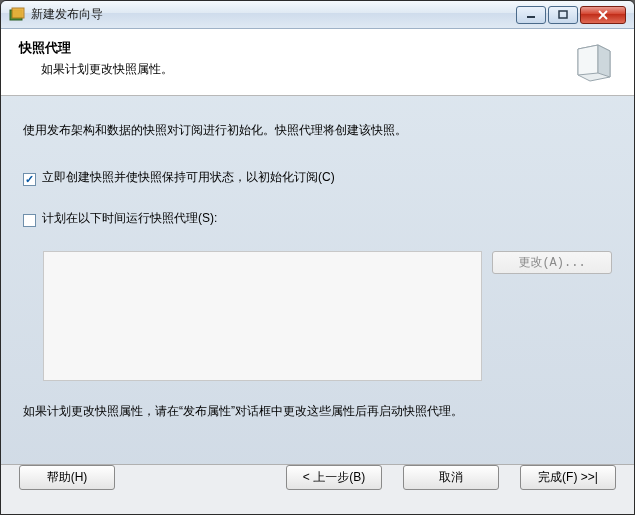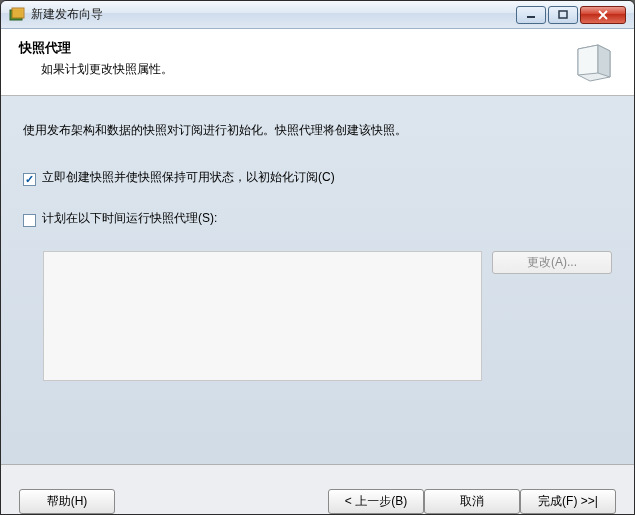--- a/index.html
+++ b/index.html
@@ -105,20 +105,21 @@
     color:#0a5aa5;
     font-size:11px;
     line-height:1;
     font-weight:bold;
   }
   .sched-block {
     display:flex;
     gap:10px;
     margin-top:10px;
     margin-left:0;
+    font-family:Liberation Mono, monospace;
   }
   .sched-area {
     flex:1;
     height:130px;
     border:1px solid #c8c8c8;
     background:#f7f7f7;
     margin-left:20px;
   }
   .change-btn-wrap { width:120px; }
   .btn {
@@ -144,23 +145,23 @@
 
   .note { margin-top: 22px; }
 
   .footer {
     position:absolute;
     left:0; right:0; bottom:0;
     height:50px;
     border-top:1px solid #b0b0b0;
     background:#eceef1;
     display:flex;
-    align-items:flex-end;
+    align-items:flex-start;
     padding:0 18px;
-    gap:0;
+    gap:21px;
   }
   .footer .spacer { flex:1; }
   .footer .btn { min-width:96px; height:25px; }
 </style>
 </head>
 <body>
 
 <div class="window">
 
   <div class="titlebar">
@@ -218,20 +219,21 @@
       <span>计划在以下时间运行快照代理(S):</span>
     </div>
 
     <div class="sched-block">
       <div class="sched-area"></div>
       <div class="change-btn-wrap">
         <button class="btn change-btn disabled" disabled="">更改(A)...</button>
       </div>
     </div>
 
+    <div class="note">如果计划更改快照属性，请在“发布属性”对话框中更改这些属性后再启动快照代理。</div>
   </div>
 
   <div class="footer">
     <button class="btn">帮助(H)</button>
     <div class="spacer"></div>
     <button class="btn">&lt; 上一步(B)</button>
     <button class="btn">取消</button>
     <button class="btn">完成(F) &gt;&gt;|</button>
   </div>
 

